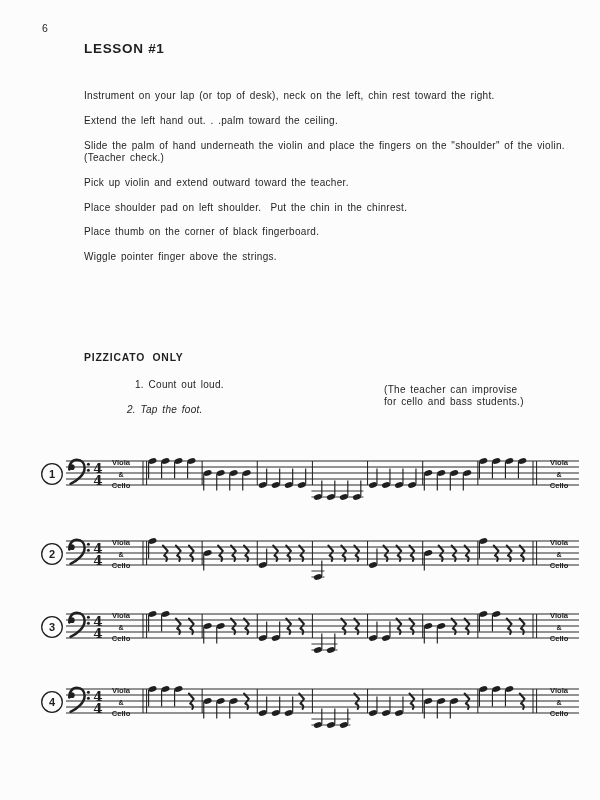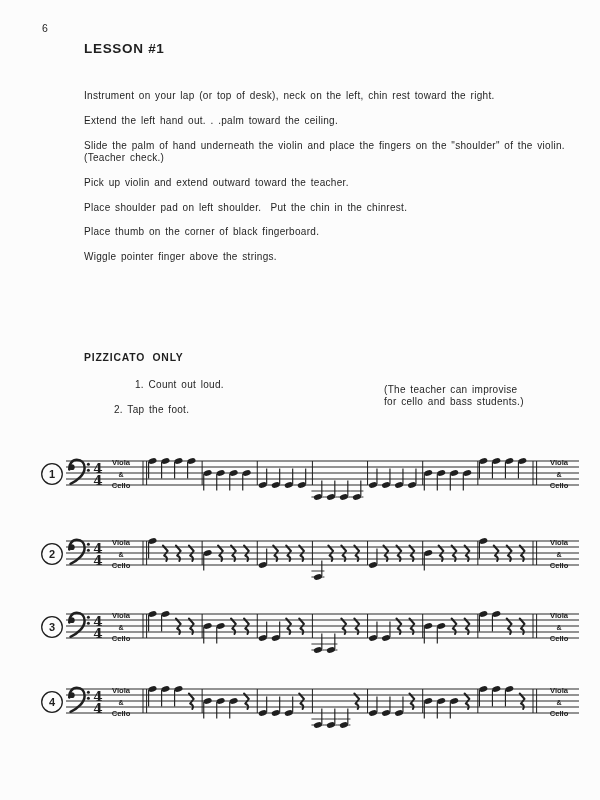--- a/index.html
+++ b/index.html
@@ -7,21 +7,21 @@
         font-family:"Liberation Sans",sans-serif;overflow:hidden;}
   .abs{position:absolute;}
   .pgnum{left:42px;top:22px;font-size:10.5px;}
   .lesson-title{left:84px;top:41px;font-size:13.5px;font-weight:bold;letter-spacing:.7px;white-space:pre;}
   .lesson-subtitle{left:184px;top:60px;font-size:11px;letter-spacing:.4px;white-space:pre;}
   .instructions{left:84px;top:90px;width:512px;}
   .para{margin:0 0 12.4px 0;}
   .tline{font-size:10px;line-height:12.4px;letter-spacing:.3px;word-spacing:1.5px;white-space:pre;}
   .pizz{left:84px;top:352px;font-size:10.4px;font-weight:700;letter-spacing:.8px;white-space:pre;}
   .li1{left:127px;top:379px;margin-left:8px;}
-  .li2{left:114px;top:404px;}
+  .li2{left:127px;top:404px;font-style:italic;}
   .sidenote{left:384px;top:384px;}
   .music{left:0;top:435px;}
 </style>
 </head>
 <body>
 
 <div class="page">
   <div class="abs pgnum">6</div>
 
   <div class="abs lesson-title">LESSON #1</div>

